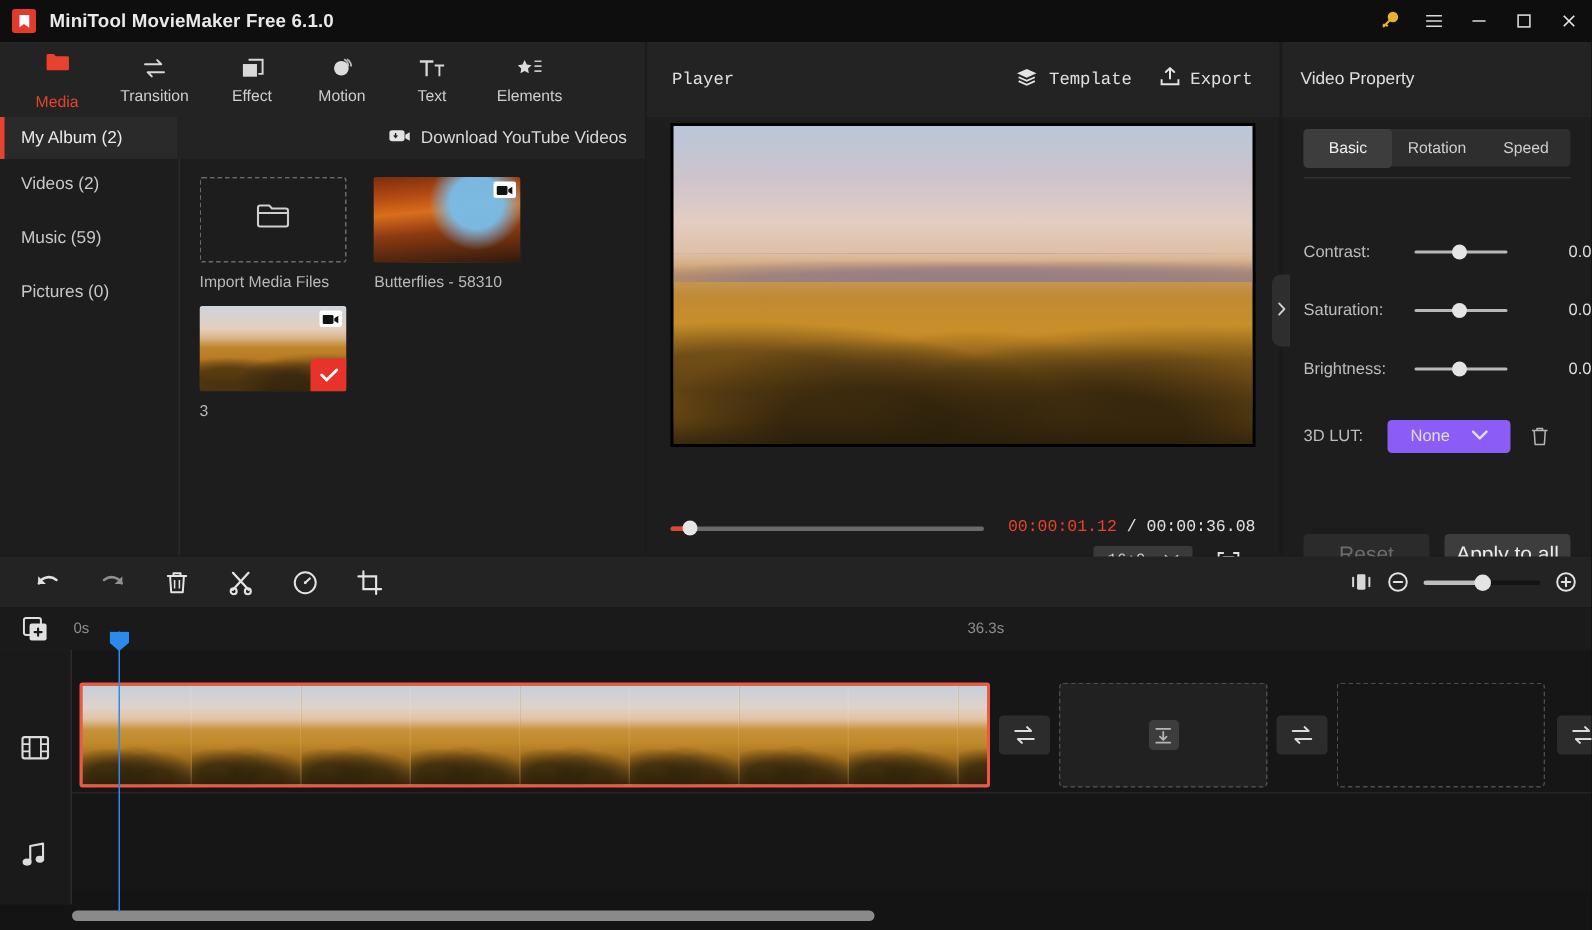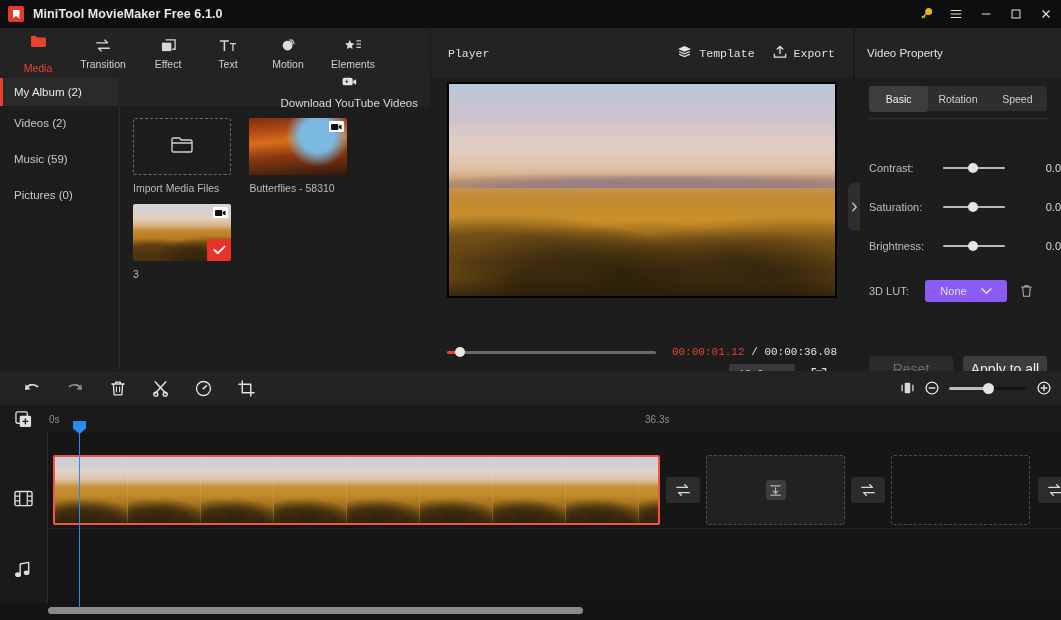--- a/index.html
+++ b/index.html
@@ -50,21 +50,21 @@
 
   
   .media-panel{
     position:absolute; left:0; top:78px; width:430px; height:292px;
     background:#1d1d1d;
   }
   .media-head{
     position:absolute; left:118px; top:0; width:312px; height:28px;
     background:#232323; display:flex; align-items:center; justify-content:flex-end;
   }
-  .dl-yt{ display:flex; align-items:center; gap:7px; margin-right:12px; cursor:pointer;flex-direction:column;}
+  .dl-yt{ display:flex; align-items:center; gap:7px; margin-right:12px; cursor:pointer;}
   .dl-yt span{ font-size:11.5px; color:#d9d9d9; }
   .cat-list{
     position:absolute; left:0; top:0; width:120px; height:292px;
     background:#1d1d1d; border-right:1px solid #2b2b2b;
   }
   .cat{
     height:28px; display:flex; align-items:center; padding-left:14px;
     font-size:11.5px; color:#c9c9c9; cursor:pointer; position:relative;
   }
   .cat.active{ background:#2a2a2a; color:#eaeaea; }
@@ -336,36 +336,36 @@
       <div class="ticon">
         <svg width="17" height="15" viewBox="0 0 18 16">
             <path d="M6 2h10v10h-3" fill="none" stroke="#d8d8d8" stroke-width="1.4"></path>
             <rect x="2" y="5" width="10" height="9" fill="#d8d8d8"></rect>
           </svg>
       </div>
       <div class="tlabel">Effect</div>
     </div>
     <div class="tab">
       <div class="ticon">
-        <svg width="18" height="15" viewBox="0 0 20 16">
-            <path d="M1 3h10M6 3v11" stroke="#d8d8d8" stroke-width="1.7"></path>
-            <path d="M12 6h7M15.5 6v8" stroke="#d8d8d8" stroke-width="1.4"></path>
-          </svg>
-      </div>
-      <div class="tlabel">Text</div>
-    </div>
-    <div class="tab">
-      <div class="ticon">
         <svg width="17" height="15" viewBox="0 0 18 16">
             <path d="M10 1.6a6 6 0 013 5.2" stroke="#b9b9b9" stroke-width="1.3" fill="none"></path>
             <path d="M12 1.6a6 6 0 013 5.2" stroke="#b9b9b9" stroke-width="1.3" fill="none"></path>
             <circle cx="8" cy="8" r="5.2" fill="#dcdcdc"></circle>
           </svg>
       </div>
       <div class="tlabel">Motion</div>
+    </div>
+    <div class="tab">
+      <div class="ticon">
+        <svg width="18" height="15" viewBox="0 0 20 16">
+            <path d="M1 3h10M6 3v11" stroke="#d8d8d8" stroke-width="1.7"></path>
+            <path d="M12 6h7M15.5 6v8" stroke="#d8d8d8" stroke-width="1.4"></path>
+          </svg>
+      </div>
+      <div class="tlabel">Text</div>
     </div>
     <div class="tab">
       <div class="ticon">
         <svg width="19" height="15" viewBox="0 0 20 16">
             <path d="M6 2.2l1.5 3.1 3.4.5-2.5 2.4.6 3.4L6 10l-3 1.6.6-3.4L1.1 5.8l3.4-.5z" fill="#dcdcdc"></path>
             <path d="M13 3h5M13 6.5h5M13 10h5" stroke="#c6c6c6" stroke-width="1.2"></path>
           </svg>
       </div>
       <div class="tlabel">Elements</div>
     </div>

